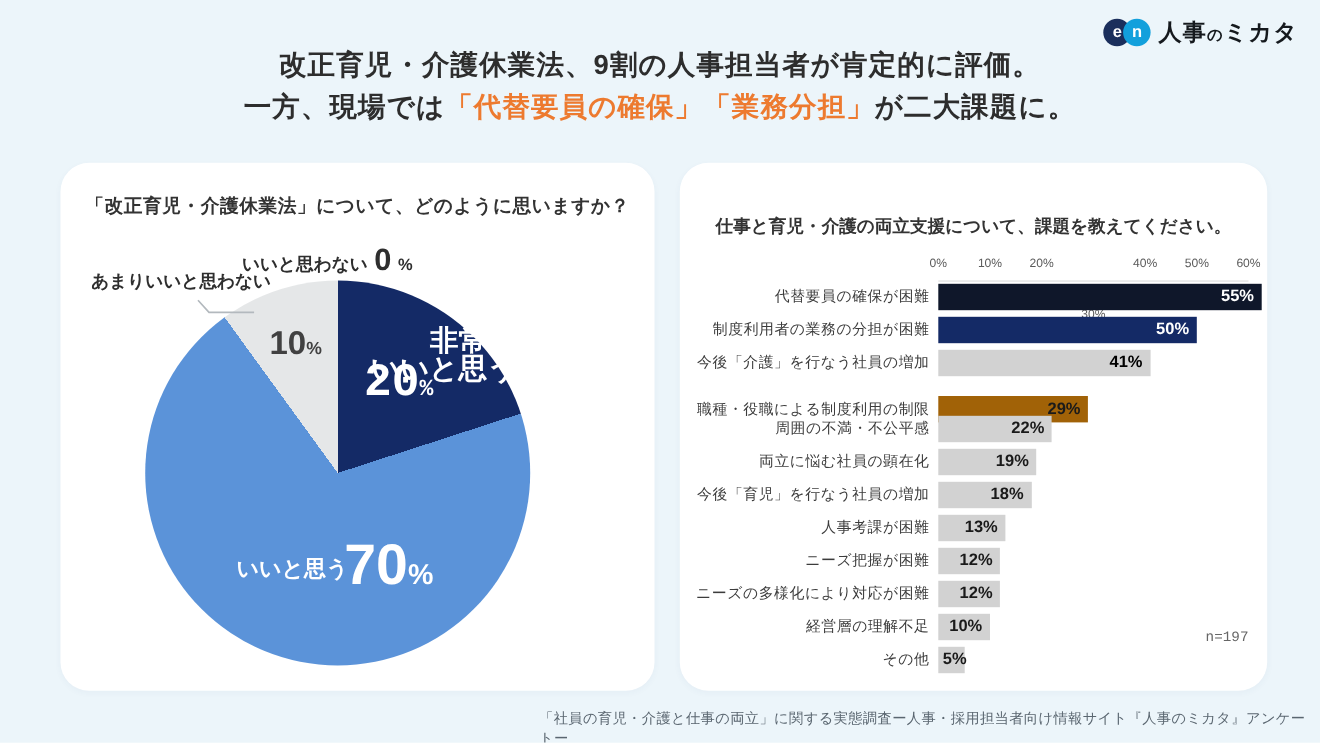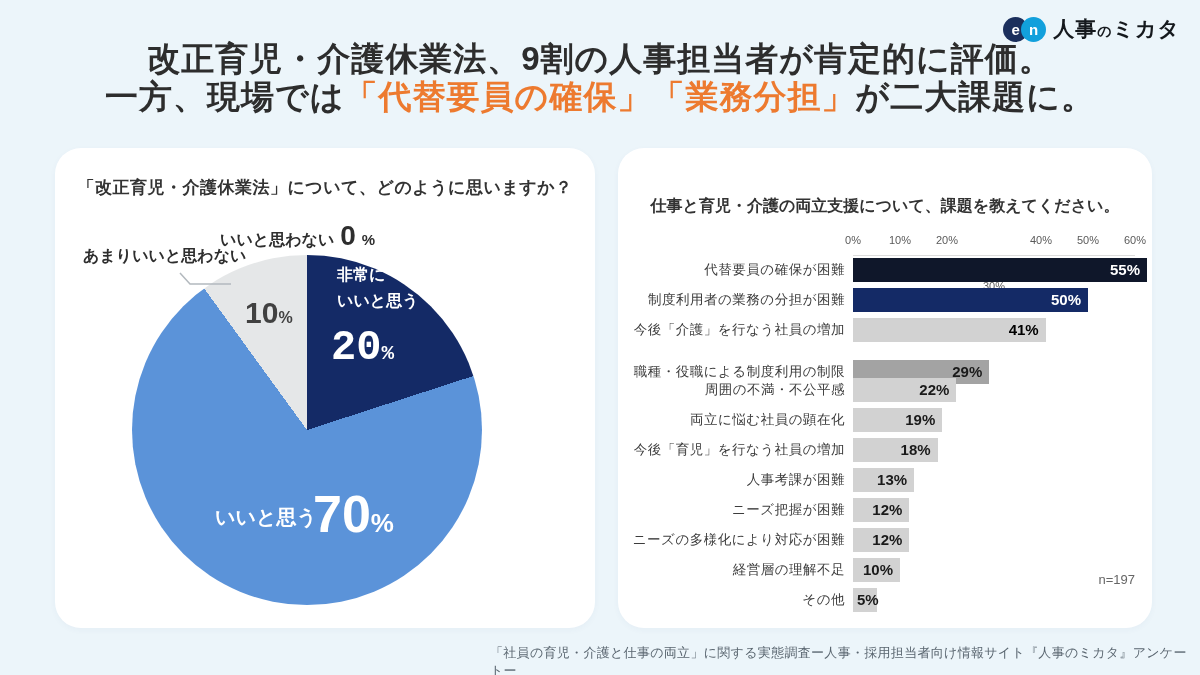--- a/index.html
+++ b/index.html
@@ -11,21 +11,21 @@
   .badge{display:flex;align-items:center;}
   .bc{width:25px;height:25px;border-radius:50%;color:#fff;font-weight:bold;font-size:15px;
       display:flex;align-items:center;justify-content:center;}
   .bc.n{margin-left:-7px;z-index:2;}
   .logotext{display:flex;align-items:baseline;color:#15191D;font-weight:bold;letter-spacing:1px;}
   .logotext .big{font-size:21px;}
   .logotext .small{font-size:14px;}
 
   
   .title{position:absolute;top:40px;left:0;width:1200px;margin:0;text-align:center;
-         font-size:33px;line-height:38px;font-weight:bold;color:#2D2D2D;letter-spacing:1px;}
+         font-size:25px;line-height:38px;font-weight:bold;color:#2D2D2D;letter-spacing:1px;}
 
   
   .card{position:absolute;top:148px;height:480px;background:#FFFFFF;border-radius:26px;
         box-shadow:0 2px 6px rgba(40,80,120,0.04);}
   .card-left{left:55px;width:540px;}
   .card-right{left:618px;width:534px;}
   .card h2{position:absolute;left:0;width:100%;margin:0;text-align:center;color:#333;font-weight:bold;}
   .card-left h2{top:28px;font-size:17px;letter-spacing:0.5px;}
   .card-right h2.l1{top:20px;font-size:16px;}
   .card-right h2.l2{top:48px;font-size:16px;}
@@ -33,21 +33,21 @@
 
   
   .pie{position:absolute;left:77px;top:107px;width:350px;height:350px;border-radius:50%;}
   .leader{position:absolute;left:0;top:0;width:540px;height:480px;pointer-events:none;}
   .lbl-notgood{position:absolute;left:165px;top:72px;display:flex;align-items:baseline;gap:6px;
                font-weight:bold;color:#2E2E2E;}
   .lbl-notgood .t{font-size:16px;}
   .lbl-notgood .n{font-size:28px;}
   .lbl-notgood .u{font-size:15px;}
   .lbl-notreally{position:absolute;left:28px;top:98px;font-size:16px;font-weight:bold;color:#2E2E2E;}
-  .lbl-verygood{position:absolute;left:282px;top:114px;font-size:16px;line-height:26px;font-weight:bold;}
+  .lbl-verygood{position:absolute;left:282px;top:148px;font-size:26px;line-height:26px;font-weight:bold;text-align:right;}
   .val{display:flex;align-items:baseline;font-weight:bold;}
   .val-verygood{position:absolute;left:276px;top:176px;font-family:Liberation Mono, monospace;}
   .val-verygood .n{font-size:42px;}
   .val-verygood .u{font-size:21px;}
   .val-notreally{position:absolute;left:190px;top:148px;}
   .val-notreally .n{font-size:30px;}
   .val-notreally .u{font-size:16px;}
   .lbl-good{position:absolute;left:160px;top:356px;font-size:20px;font-weight:bold;}
   .val-good{position:absolute;left:258px;top:336px;}
   .val-good .n{font-size:52px;}
@@ -55,21 +55,21 @@
 
   
   .tick{position:absolute;top:86px;width:46px;text-align:center;font-size:11px;color:#5A5A5A;}
   .plot-top{position:absolute;left:235px;top:107px;width:282px;border-top:1px solid #DCDCDC;}
   .brow{position:absolute;left:0;width:100%;height:24px;}
   .bcat{position:absolute;left:0;top:0;width:227px;height:24px;line-height:24px;text-align:right;
         font-size:13.5px;color:#3C3C3C;letter-spacing:0.5px;white-space:nowrap;}
   .bbar{position:absolute;left:235px;top:0;height:24px;}
   .bval{position:absolute;right:7px;top:0;line-height:24px;font-weight:bold;font-size:15px;white-space:nowrap;}
   .bval.out{right:auto;left:4px;}
-  .note{position:absolute;top:424px;left:417px;width:100px;text-align:right;font-size:13px;color:#666;}
+  .note{position:absolute;top:424px;left:417px;width:100px;text-align:right;font-size:13px;color:#666;font-family:Liberation Mono, monospace;}
 
   
   .footer{position:absolute;left:490px;top:644px;font-size:13px;color:#5A6670;letter-spacing:0.3px;}
 </style>
 </head>
 <body>
 
 <div class="canvas" style="background: rgb(236, 245, 250);">
 
   <div class="logo">
@@ -158,21 +158,21 @@
           </div>
         </div>
         <div class="brow" style="top: 170px;">
           <div class="bcat">今後「介護」を行なう社員の増加</div>
           <div class="bbar" style="width: 192.7px; background: rgb(210, 210, 210);">
             <span class="bval" style="color: #000000;">41%</span>
           </div>
         </div>
         <div class="brow" style="top: 200px; margin-top: 12px;">
           <div class="bcat">職種・役職による制度利用の制限</div>
-          <div class="bbar" style="width: 136.3px; background: #a3a3a3;">
+          <div class="bbar" style="width: 136.3px; background: #a16207;">
             <span class="bval" style="color: rgb(26, 26, 26);">29%</span>
           </div>
         </div>
         <div class="brow" style="top: 230px;">
           <div class="bcat">周囲の不満・不公平感</div>
           <div class="bbar" style="width: 103.4px; background: rgb(210, 210, 210);">
             <span class="bval" style="color: rgb(26, 26, 26);">22%</span>
           </div>
         </div>
         <div class="brow" style="top: 260px;">

